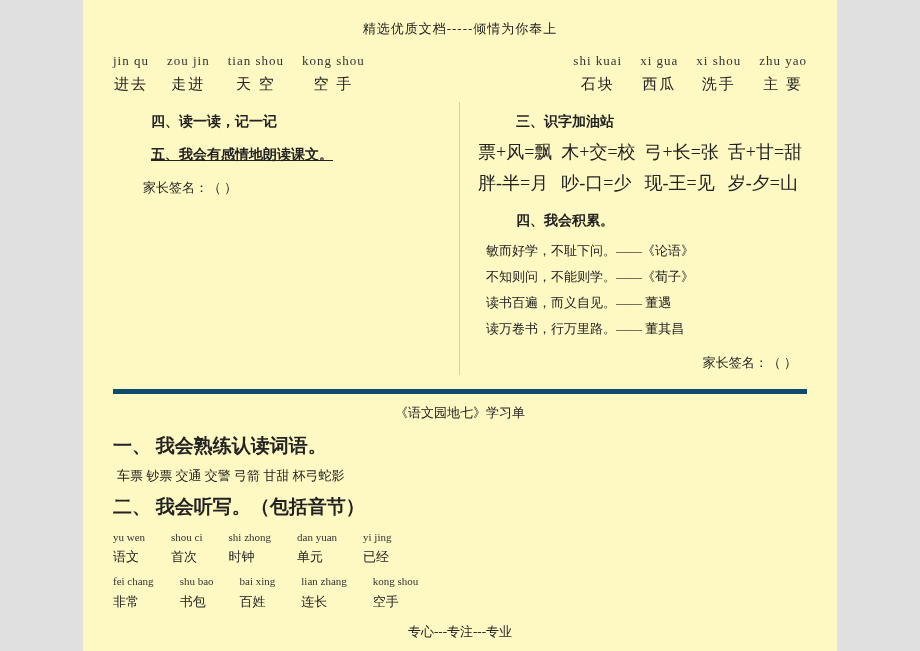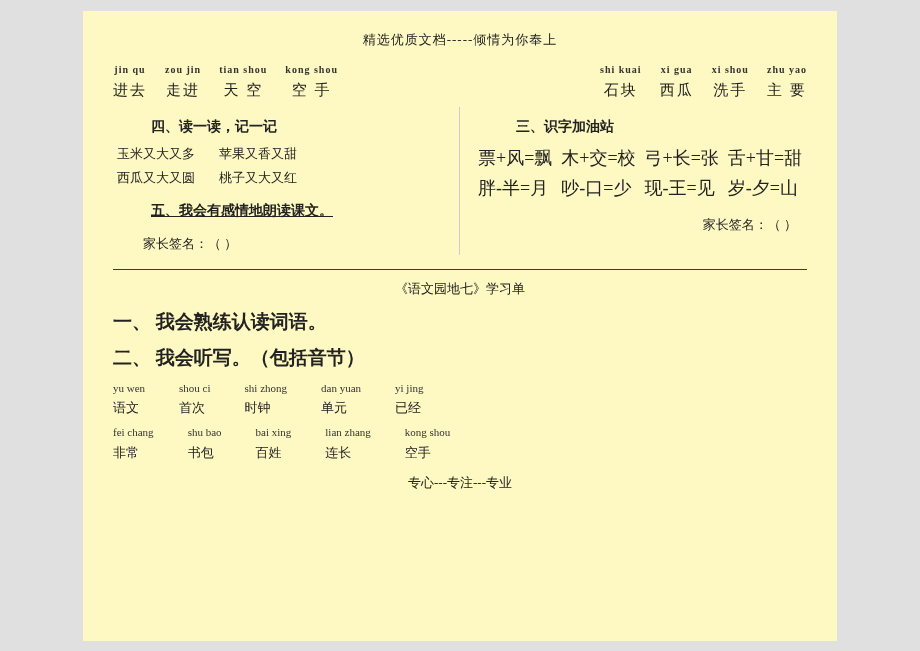--- a/index.html
+++ b/index.html
@@ -36,24 +36,23 @@
       display: flex;
       gap: 18px;
       align-items: flex-end;
     }
     .word-item {
       display: flex;
       flex-direction: column;
       align-items: center;
     }
     .pinyin {
-      font-size: 10px;
+      font-size: 13px;
       color: #333;
       letter-spacing: 1px;
-      font-weight: bold;
     }
     .hanzi {
       font-size: 15px;
       letter-spacing: 2px;
     }
     .main-content {
       display: flex;
       gap: 0;
     }
     .left-col {
@@ -108,21 +107,21 @@
       font-size: 13px;
       line-height: 2;
     }
     .parent-sign-right {
       text-align: right;
       margin-top: 10px;
       font-size: 13px;
       padding-right: 10px;
     }
     .bottom-section {
-      border-top: 1px solid #0c4a6e;
+      border-top: 5px solid #0c4a6e;
       margin-top: 14px;
       padding-top: 8px;
     }
     .bottom-title {
       text-align: center;
       font-size: 13px;
       margin-bottom: 6px;
     }
     .bottom-section-title {
       font-size: 19px;
@@ -132,21 +131,21 @@
     .vocab-row {
       font-size: 13px;
       margin-left: 4px;
       line-height: 1.8;
     }
     .listen-section {
       margin-top: 4px;
     }
     .pinyin-hanzi-row {
       display: flex;
-      gap: 16px;
+      gap: 8px;
       margin-top: 4px;
     }
     .ph-item {
       display: flex;
       flex-direction: column;
       align-items: flex-start;
       margin-right: 18px;
     }
     .ph-pinyin {
       font-size: 11px;
@@ -204,55 +203,55 @@
           <span class="pinyin">zhu yao</span>
           <span class="hanzi">主 要</span>
         </div>
       </div>
   </div>
 
   <div class="main-content">
 
     <div class="left-col">
       <div class="section-title">四、读一读，记一记</div>
-      <div class="read-items" id="read-items">
-          <div class="read-row">
-            <span>玉米又大又多</span>
-            <span>苹果又香又甜</span>
-          </div>
-          <div class="read-row">
-            <span>西瓜又大又圆</span>
-            <span>桃子又大又红</span>
-          </div>
-        </div>
       <div class="section-5">
         <div class="section-title">五、我会有感情地朗读课文。</div>
       </div>
       <div class="parent-sign">家长签名：（          ）</div>
     </div>
 
     <div class="right-col">
       <div class="section-title">三、识字加油站</div>
       <div class="identify-grid" id="identify-grid">
           <div class="identify-item">票+风=飘</div>
           <div class="identify-item">木+交=校</div>
           <div class="identify-item">弓+长=张</div>
           <div class="identify-item">舌+甘=甜</div>
           <div class="identify-item">胖-半=月</div>
           <div class="identify-item">吵-口=少</div>
           <div class="identify-item">现-王=见</div>
           <div class="identify-item">岁-夕=山</div>
         </div>
+      <div style="margin-top:10px;">
+        <div class="section-title">四、我会积累。</div>
+        <div class="accumulate-lines" id="accumulate-lines">
+            <div>敏而好学，不耻下问。——《论语》</div>
+            <div>不知则问，不能则学。——《荀子》</div>
+            <div>读书百遍，而义自见。—— 董遇</div>
+            <div>读万卷书，行万里路。—— 董其昌</div>
+          </div>
+      </div>
       <div class="parent-sign-right">家长签名：（          ）</div>
     </div>
   </div>
 
   <div class="bottom-section">
     <div class="bottom-title">《语文园地七》学习单</div>
     <div class="bottom-section-title">一、  我会熟练认读词语。</div>
+    <div class="vocab-row">车票  钞票  交通  交警  弓箭  甘甜  杯弓蛇影</div>
     <div class="listen-section">
       <div class="bottom-section-title">二、  我会听写。（包括音节）</div>
       <div class="pinyin-hanzi-row" id="listen-row1">
           <div class="ph-item">
             <span class="ph-pinyin">yu wen</span>
             <span class="ph-hanzi">语文</span>
           </div>
           <div class="ph-item">
             <span class="ph-pinyin">shou ci</span>
             <span class="ph-hanzi">首次</span>

